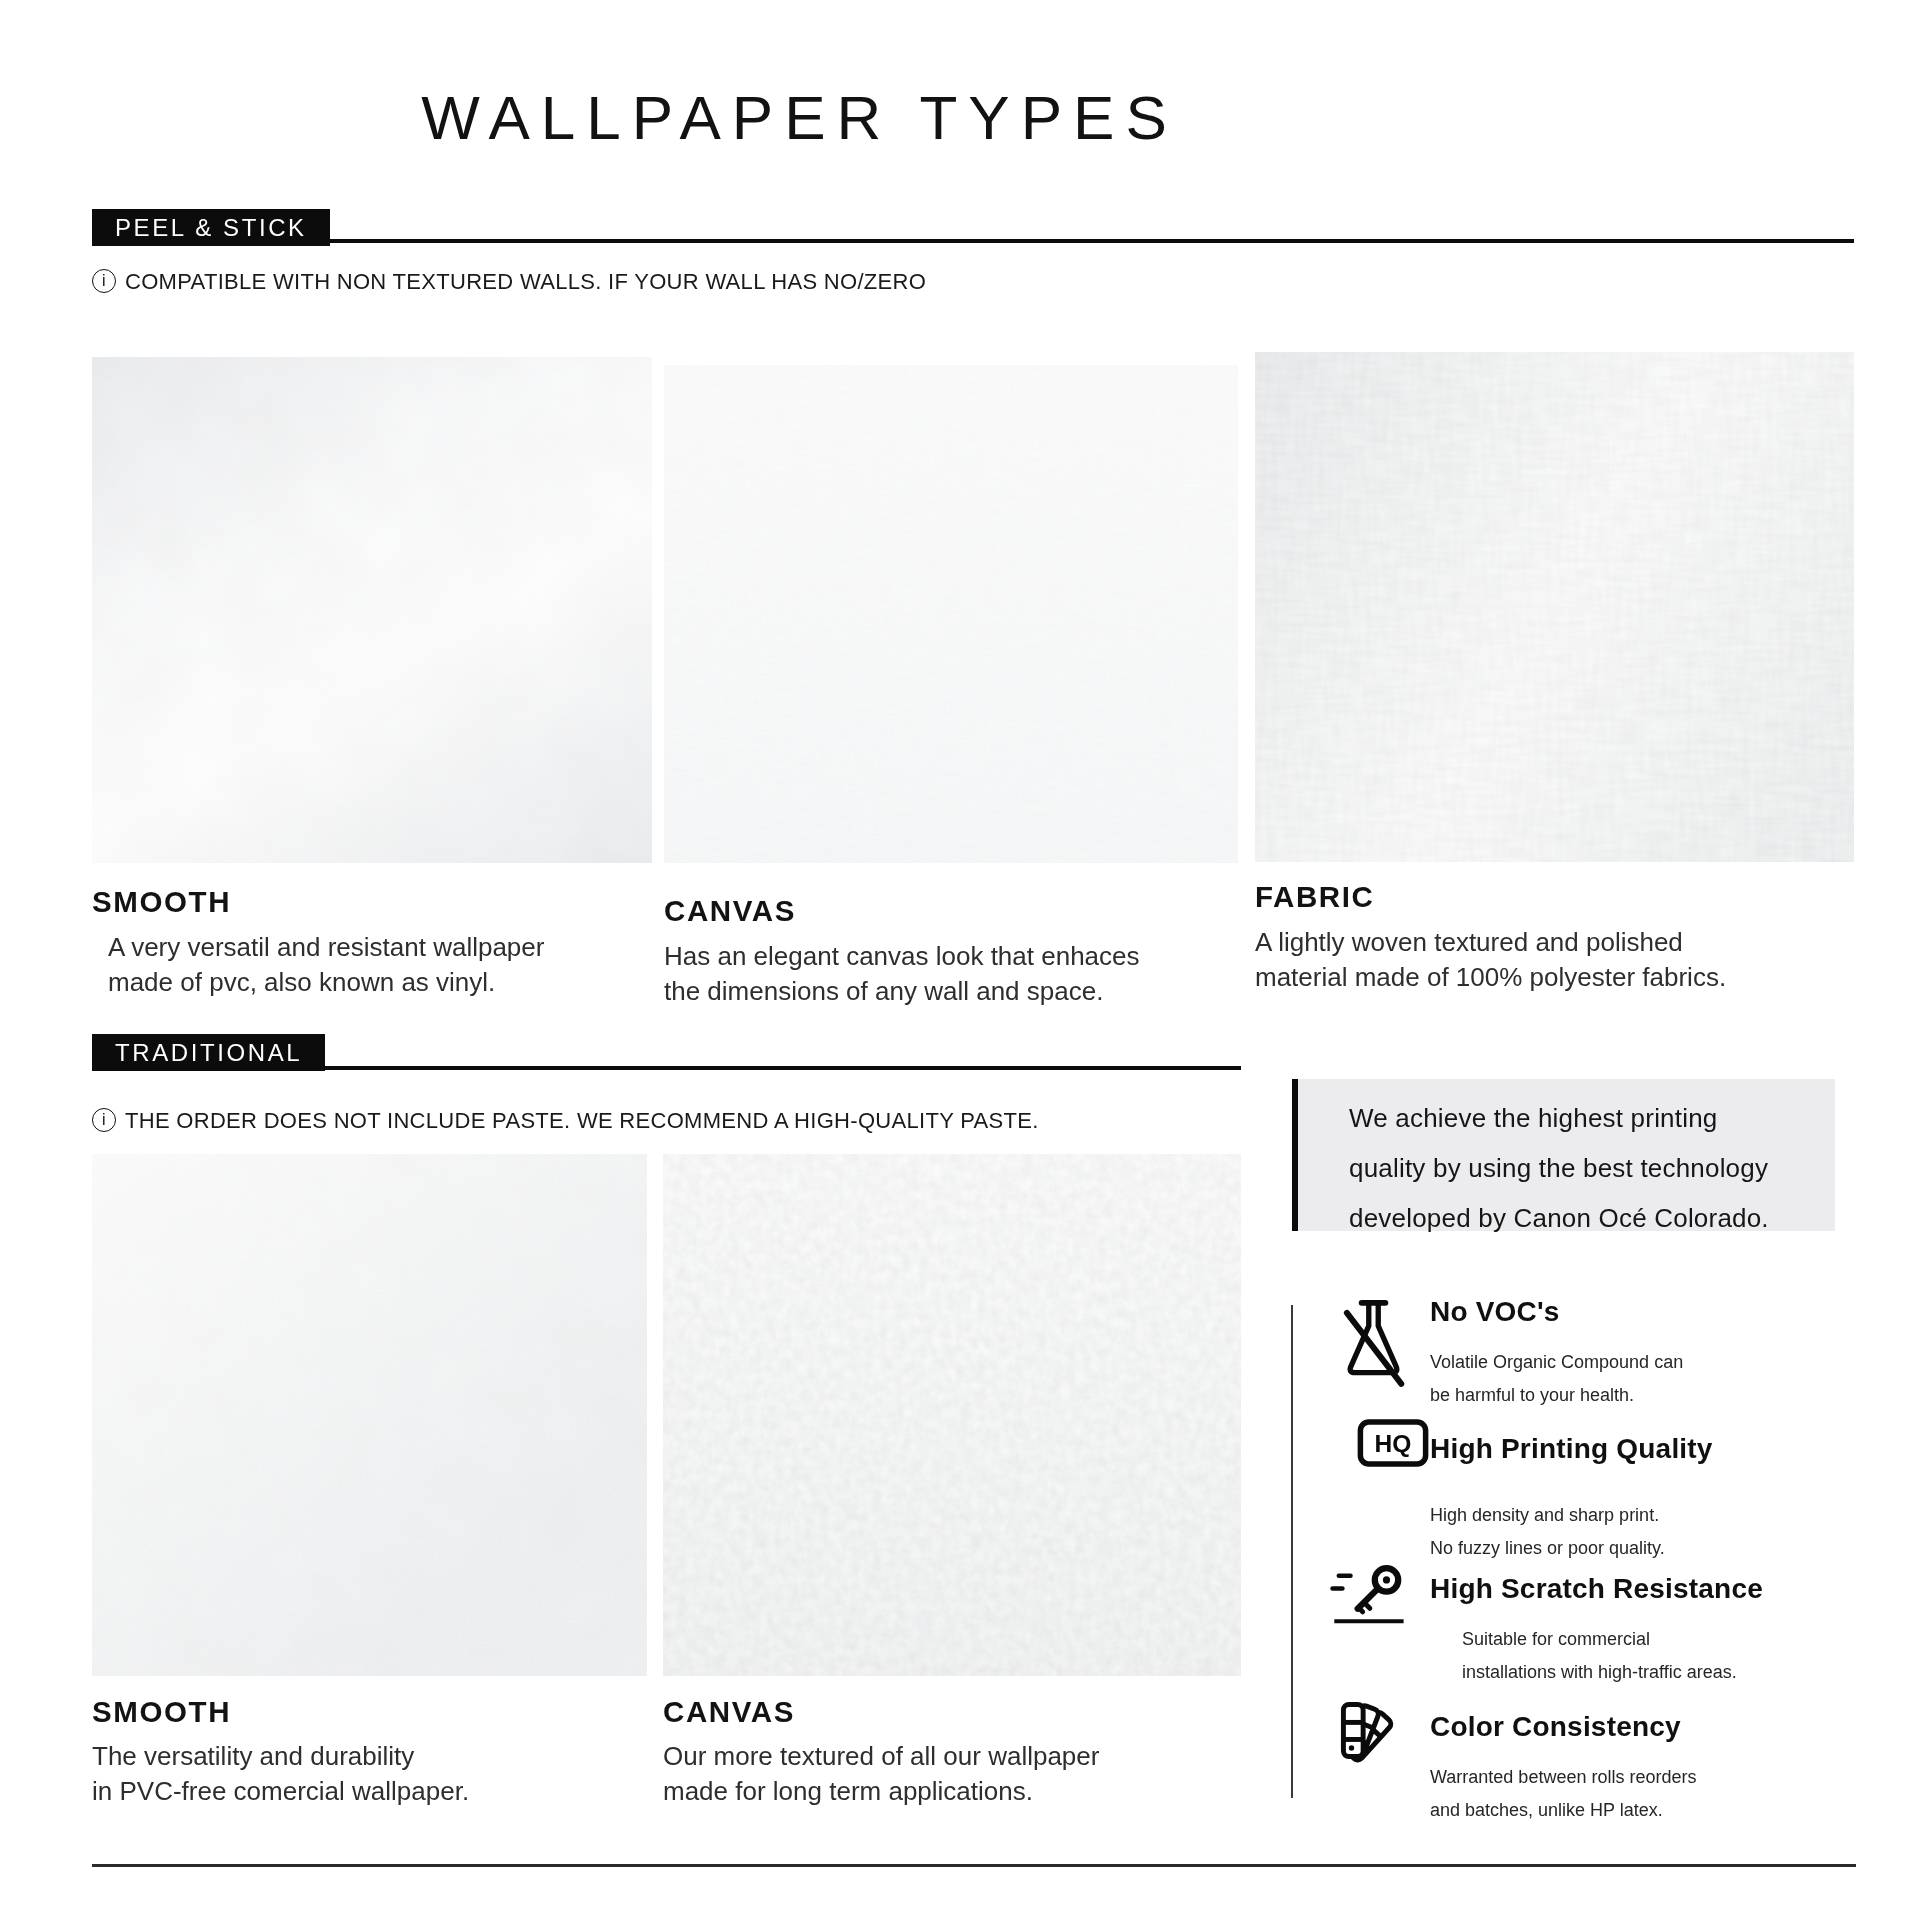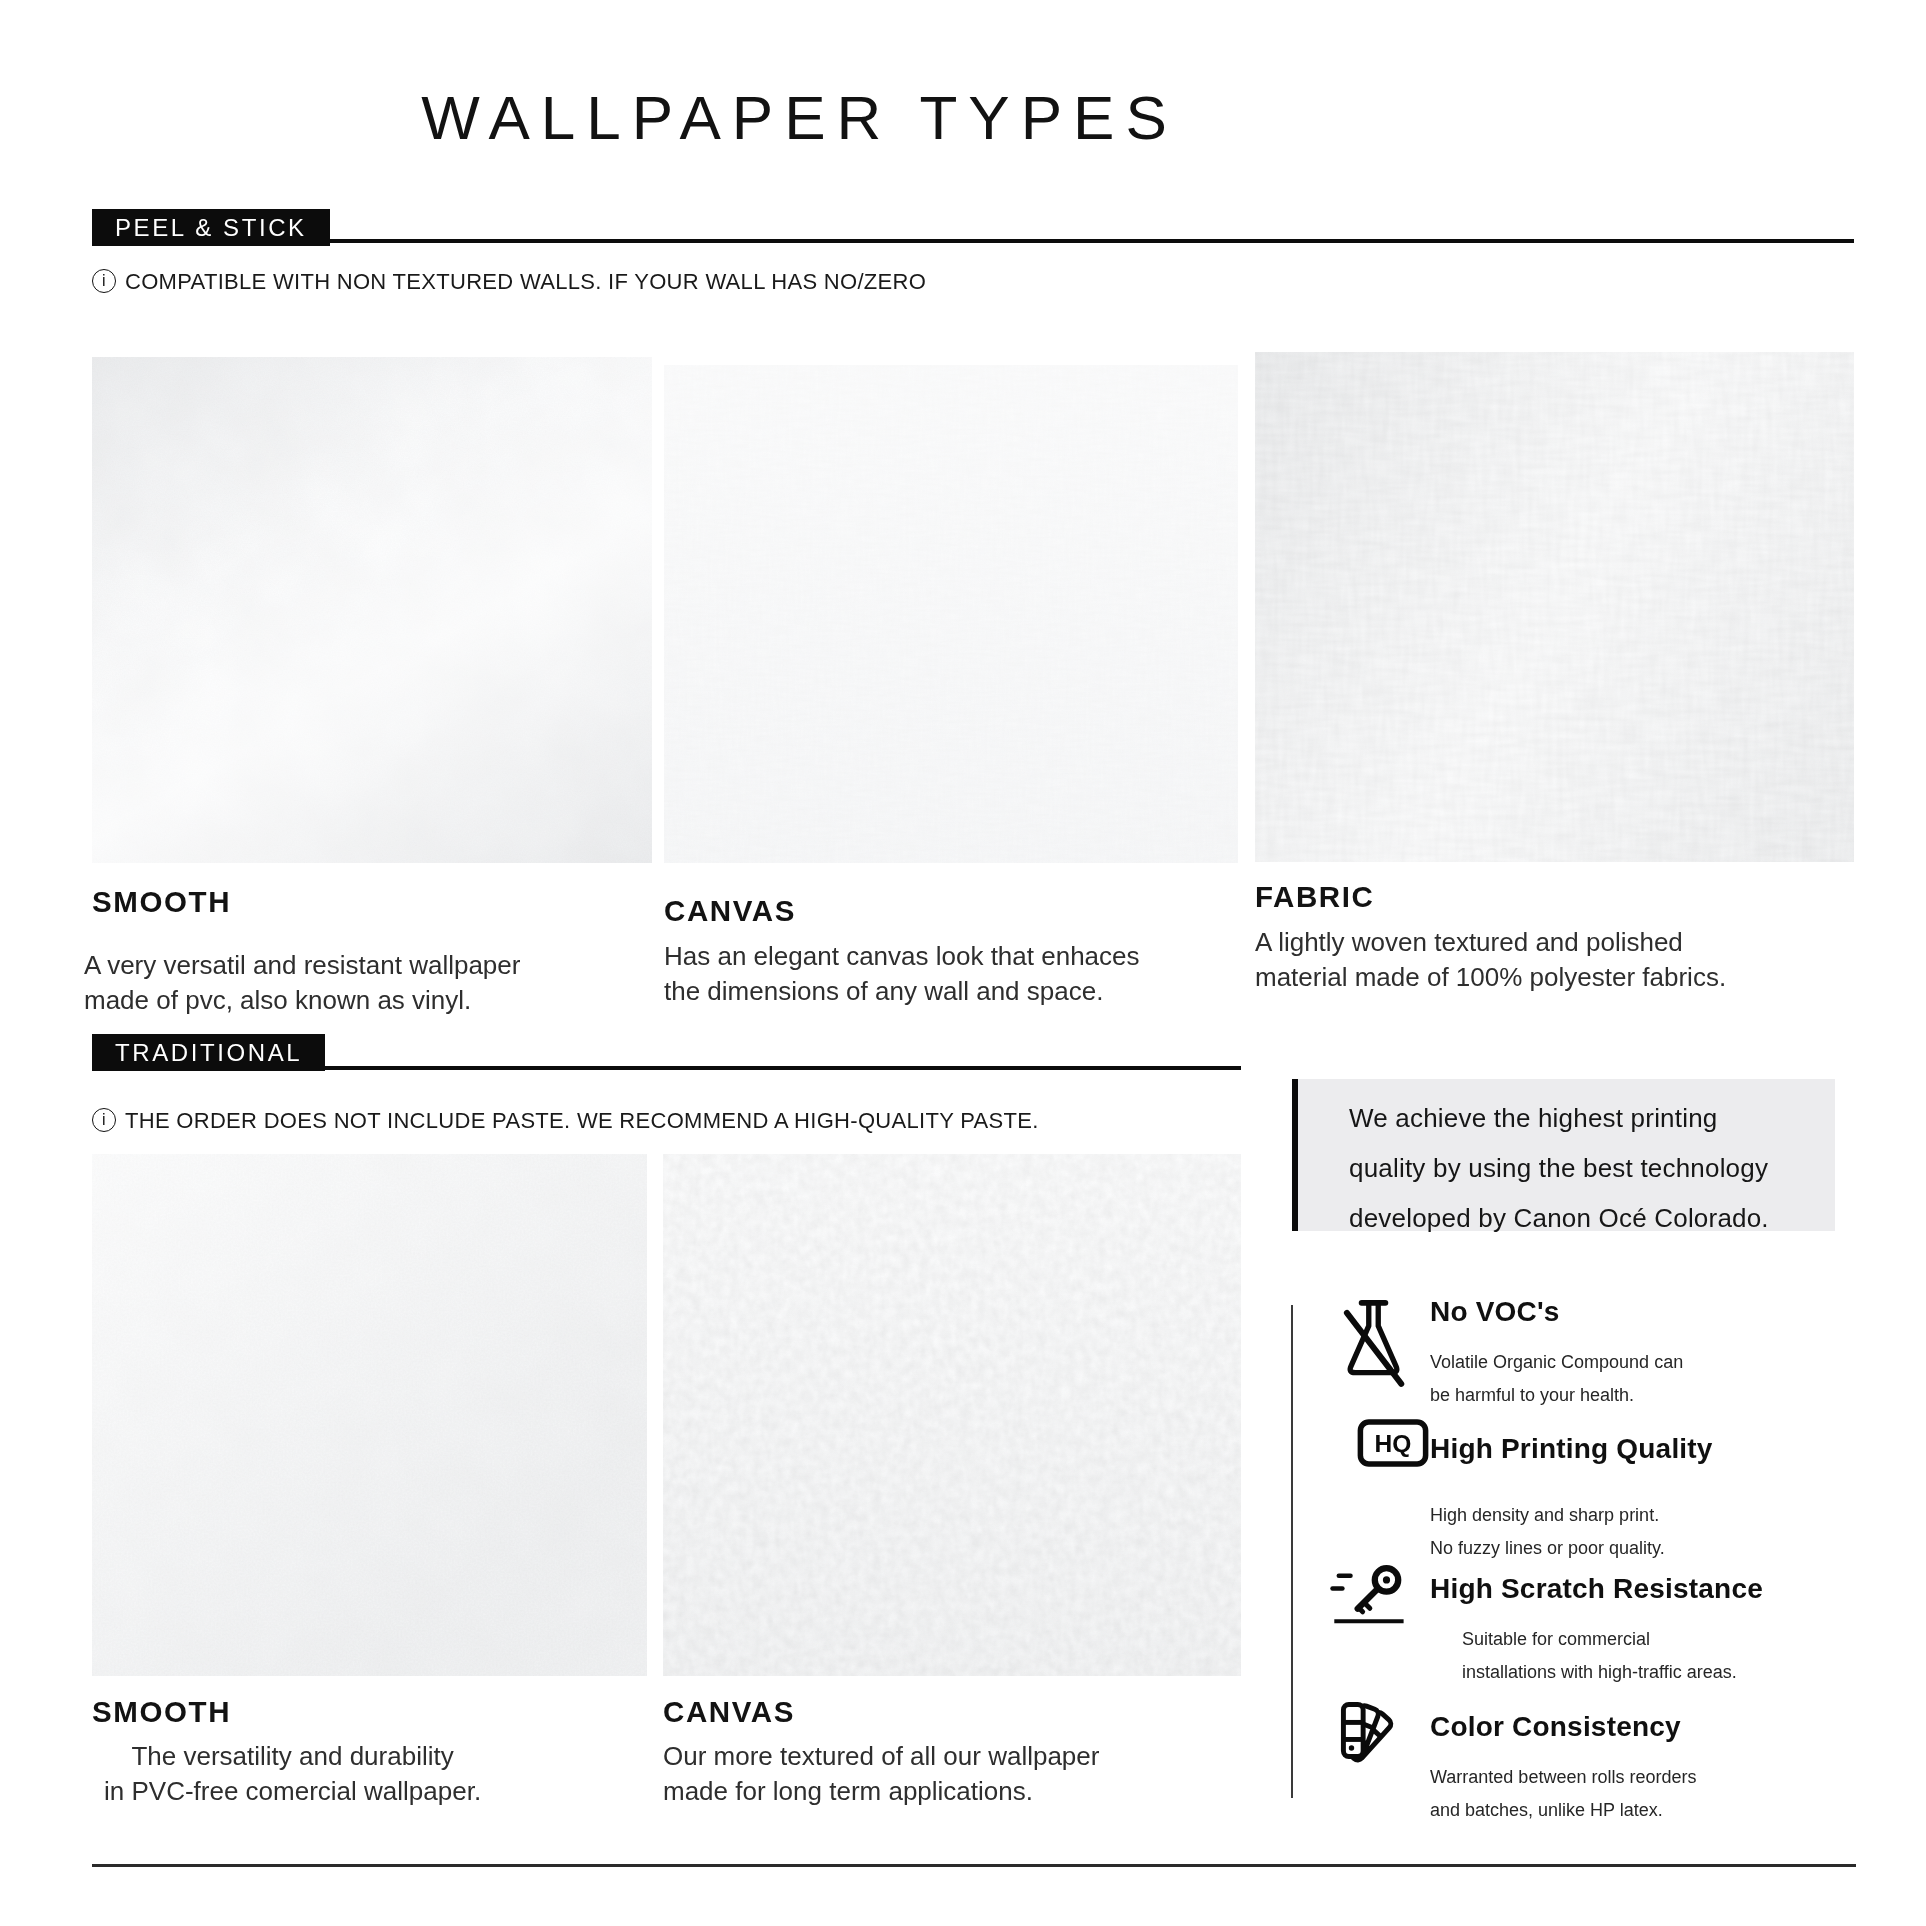--- a/index.html
+++ b/index.html
@@ -201,21 +201,21 @@
   <div class="abs swatch" style="left:1255px; top:352px; width:599px; height:510px;">
     <svg class="tex" viewBox="0 0 933 794" width="599" height="510">
       <rect width="100%" height="100%" filter="url(#fx-weave-v2)"></rect>
       <rect width="100%" height="100%" opacity="0.55" filter="url(#fx-weave-h2)"></rect>
       <rect width="100%" height="100%" opacity="0.20" filter="url(#fx-grain-fine)"></rect>
     </svg>
     <div class="shade sh-fabric1"></div>
   </div>
 
   <div class="abs sw-label" style="left:92px; top:885px;">SMOOTH</div>
-  <div class="abs sw-desc" style="left:84px; top:930px;margin-top:18px;">A very versatil and resistant wallpaper
+  <div class="abs sw-desc" style="left:108px; top:930px;">A very versatil and resistant wallpaper
 made of pvc, also known as vinyl.</div>
 
   <div class="abs sw-label" style="left:664px; top:894px;">CANVAS</div>
   <div class="abs sw-desc" style="left:664px; top:939px;">Has an elegant canvas look that enhaces
 the dimensions of any wall and space.</div>
 
   <div class="abs sw-label" style="left:1255px; top:880px;">FABRIC</div>
   <div class="abs sw-desc" style="left:1255px; top:925px;">A lightly woven textured and polished
 material made of 100% polyester fabrics.</div>
 
@@ -237,21 +237,21 @@
   <div class="abs swatch" style="left:663px; top:1154px; width:578px; height:522px;">
     <svg class="tex" viewBox="0 0 900 813" width="578" height="522">
       <rect width="100%" height="100%" filter="url(#fx-rough)"></rect>
       <rect width="100%" height="100%" opacity="0.5" filter="url(#fx-rough2)"></rect>
       <rect width="100%" height="100%" opacity="0.25" filter="url(#fx-grain-fine)"></rect>
     </svg>
     <div class="shade sh-canvas2"></div>
   </div>
 
   <div class="abs sw-label" style="left:92px; top:1695px;">SMOOTH</div>
-  <div class="abs sw-desc" style="left:104px; top:1739px;text-align:center;">The versatility and durability
+  <div class="abs sw-desc" style="left:92px; top:1739px;">The versatility and durability
 in PVC-free comercial wallpaper.</div>
 
   <div class="abs sw-label" style="left:663px; top:1695px;">CANVAS</div>
   <div class="abs sw-desc" style="left:663px; top:1739px;">Our more textured of all our wallpaper
 made for long term applications.</div>
 
   <div class="abs thinrule" style="left:92px; top:1864px; width:1764px;"></div>
 
   <div class="abs graybox">We achieve the highest printing
 quality by using the best technology

